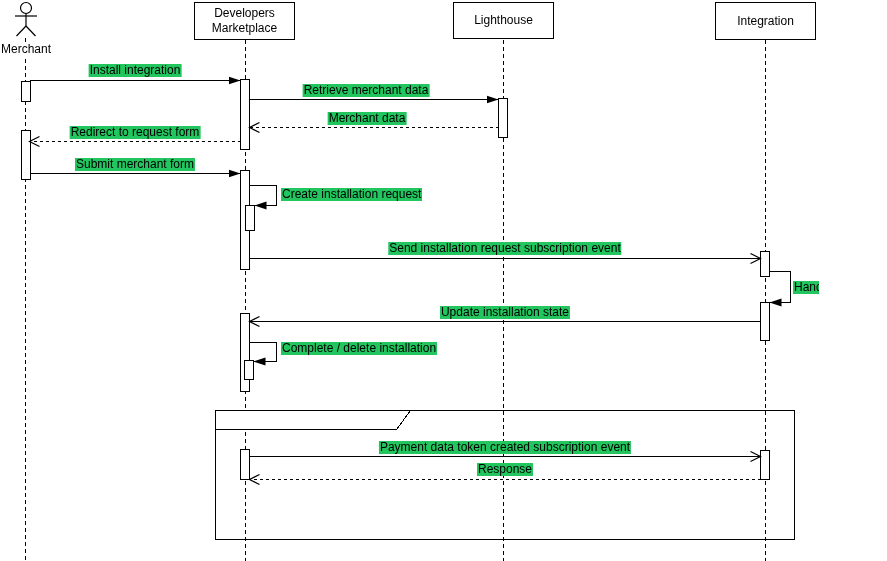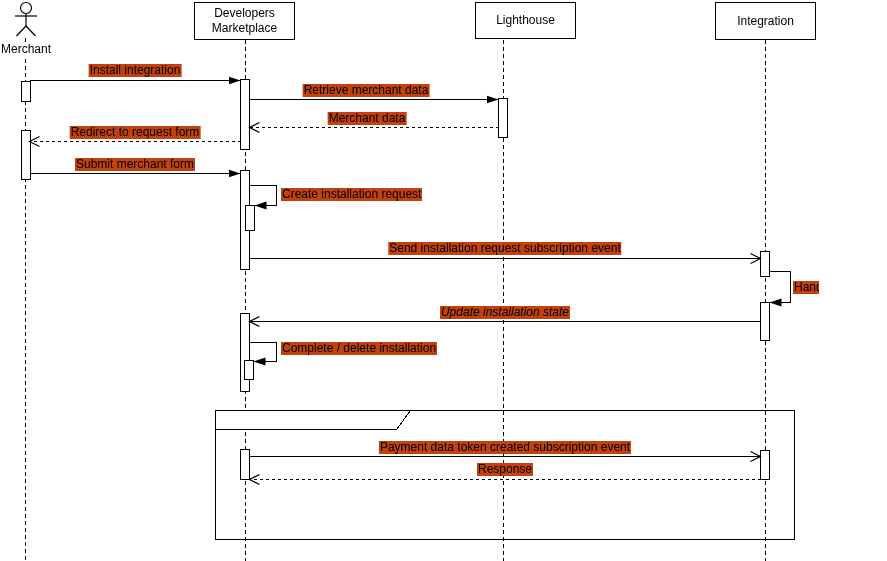--- a/index.html
+++ b/index.html
@@ -7,21 +7,21 @@
     position:relative;width:819px;height:561px;background:#ffffff;
     font-family:"Liberation Sans",sans-serif;color:#000;overflow:hidden;
   }
   #diagram-svg{position:absolute;left:0;top:0;}
   .pbox{
     position:absolute;box-sizing:border-box;border:1px solid #000;background:#fff;
     display:flex;align-items:center;justify-content:center;text-align:center;
     font-size:12px;line-height:15px;padding:2px;
   }
   .msg-label{
-    position:absolute;font-size:12px;line-height:13px;background:#c2410c;
+    position:absolute;font-size:12px;line-height:13px;background:#22c55e;
     white-space:nowrap;padding:0 1px;
   }
   .msg-label.c{transform:translateX(-50%);}
   .actor-label{
     position:absolute;font-size:12px;line-height:13px;background:#fff;
     transform:translateX(-50%);white-space:nowrap;
   }
   .frag-label{
     position:absolute;font-size:12px;line-height:13px;white-space:nowrap;
     text-align:center;
@@ -89,36 +89,36 @@
       <line x1="15" y1="16" x2="37" y2="16"></line>
       <line x1="26" y1="13.5" x2="26" y2="26"></line>
       <line x1="26" y1="26" x2="16.5" y2="36"></line>
       <line x1="26" y1="26" x2="35.5" y2="36"></line>
     </g>
   </svg>
 
   <div class="pbox" style="left:194px;top:2px;width:101px;height:38px;">
     <span>Developers Marketplace</span>
   </div>
-  <div class="pbox" style="left:453px;top:2px;width:101px;height:37px;margin-left:22px;">
+  <div class="pbox" style="left:453px;top:2px;width:101px;height:37px;">
     <span>Lighthouse</span>
   </div>
   <div class="pbox" style="left:715px;top:2px;width:101px;height:38px;">
     <span>Integration</span>
   </div>
 
   <div class="actor-label" style="left:26px;top:43px;">Merchant</div>
 
   <div class="msg-label c" style="left:135px;top:64px;">Install integration</div>
   <div class="msg-label c" style="left:366px;top:84px;">Retrieve merchant data</div>
   <div class="msg-label c" style="left:367px;top:112px;">Merchant data</div>
   <div class="msg-label c" style="left:135px;top:126px;">Redirect to request form</div>
   <div class="msg-label c" style="left:135px;top:158px;">Submit merchant form</div>
   <div class="msg-label" style="left:281px;top:188px;">Create installation request</div>
   <div class="msg-label c" style="left:505px;top:242px;">Send installation request subscription event</div>
   <div class="msg-label" style="left:793px;top:281px;">Handle onboarding</div>
-  <div class="msg-label c" style="left:505px;top:306px;font-style:italic;">Update installation state</div>
+  <div class="msg-label c" style="left:505px;top:306px;">Update installation state</div>
   <div class="msg-label" style="left:281px;top:342px;">Complete / delete installation</div>
   <div class="msg-label c" style="left:505px;top:441px;">Payment data token created subscription event</div>
   <div class="msg-label c" style="left:505px;top:463px;">Response</div>
 
 
 </div>
 
 </body></html>

